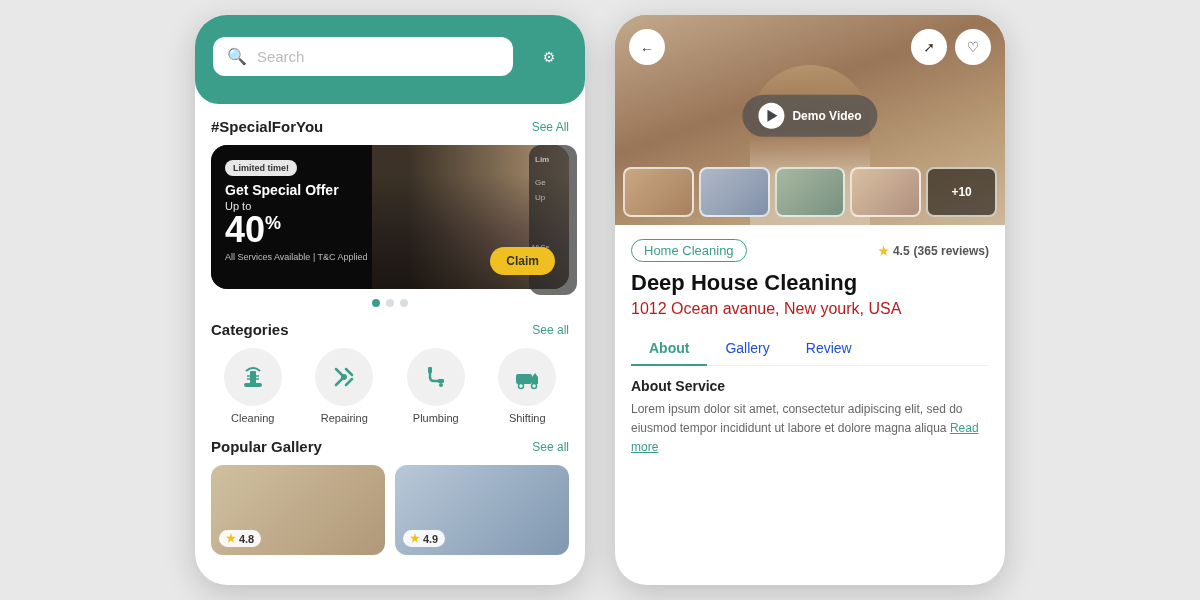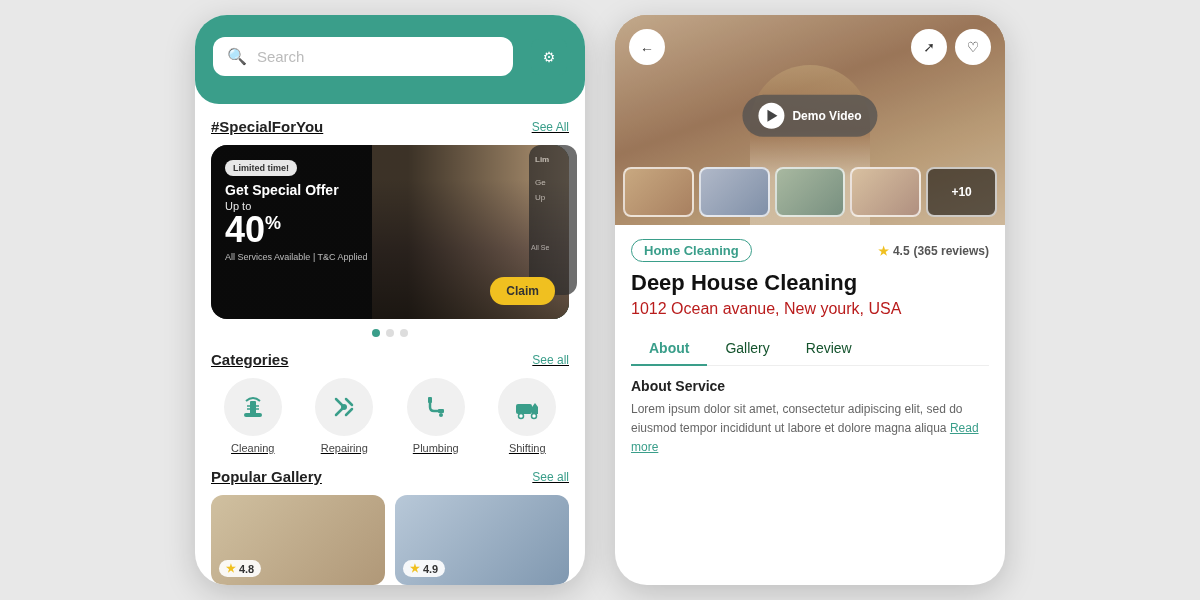--- a/index.html
+++ b/index.html
@@ -77,21 +77,20 @@
 
     .filter-icon {
       color: #fff;
       font-size: 14px;
     }
 
     .phone-body {
       flex: 1;
       overflow-y: auto;
       padding: 14px 16px;
-      text-decoration: underline;
     }
 
     .section-header {
       display: flex;
       justify-content: space-between;
       align-items: center;
       margin-bottom: 10px;
     }
 
     .section-title {
@@ -105,21 +104,21 @@
       font-size: 12px;
       font-weight: 500;
     }
 
     
     .banner-card {
       background: #222;
       border-radius: 16px;
       overflow: hidden;
       position: relative;
-      height: 174px;
+      height: 144px;
       margin-bottom: 10px;
     }
 
     .banner-overlay {
       position: absolute;
       inset: 0;
       background: linear-gradient(to right, rgba(0,0,0,0.7) 55%, rgba(0,0,0,0.1));
       z-index: 1;
     }
 
@@ -450,21 +449,21 @@
     .service-tag-row {
       display: flex;
       align-items: center;
       justify-content: space-between;
       margin-bottom: 8px;
     }
 
     .service-tag {
       color: #3a9e8a;
       font-size: 13px;
-      font-weight: 700;
+      font-weight: 400;
       border: 1.5px solid #3a9e8a;
       border-radius: 20px;
       padding: 3px 12px;
     }
 
     .rating-row {
       display: flex;
       align-items: center;
       gap: 4px;
       font-size: 12px;
@@ -487,21 +486,21 @@
 
     .tabs-row {
       display: flex;
       border-bottom: 1.5px solid #eee;
       margin-bottom: 12px;
     }
 
     .tab-item {
       padding: 8px 18px;
       font-size: 14px;
-      color: #14532d;
+      color: #1d4ed8;
       font-weight: 500;
       cursor: pointer;
     }
 
     .tab-item.active {
       color: #3a9e8a;
       border-bottom: 2.5px solid #3a9e8a;
       margin-bottom: -1.5px;
       font-weight: 700;
       text-align: center;

